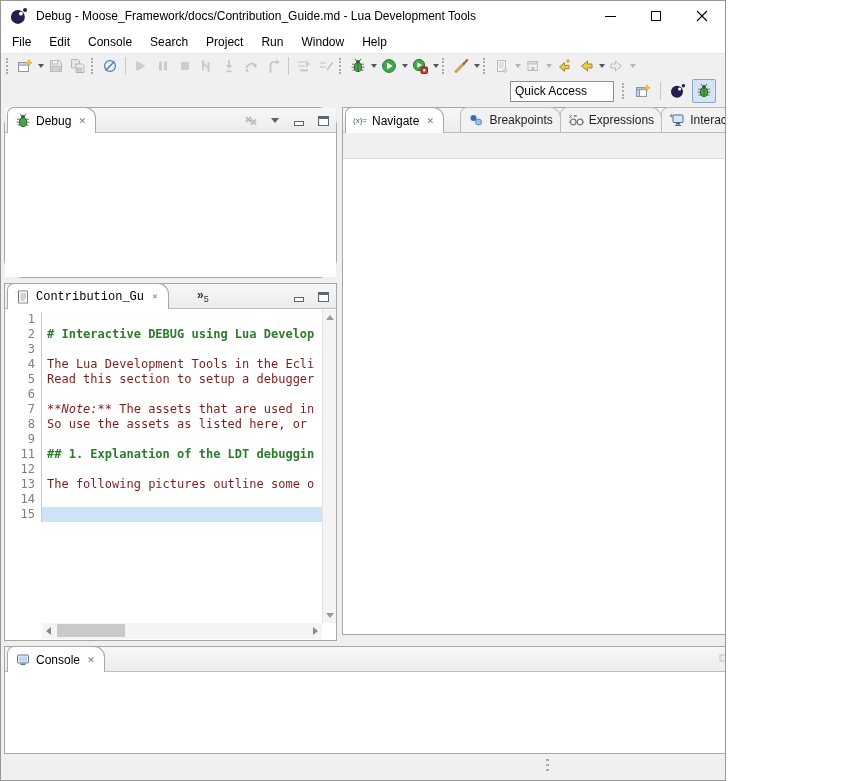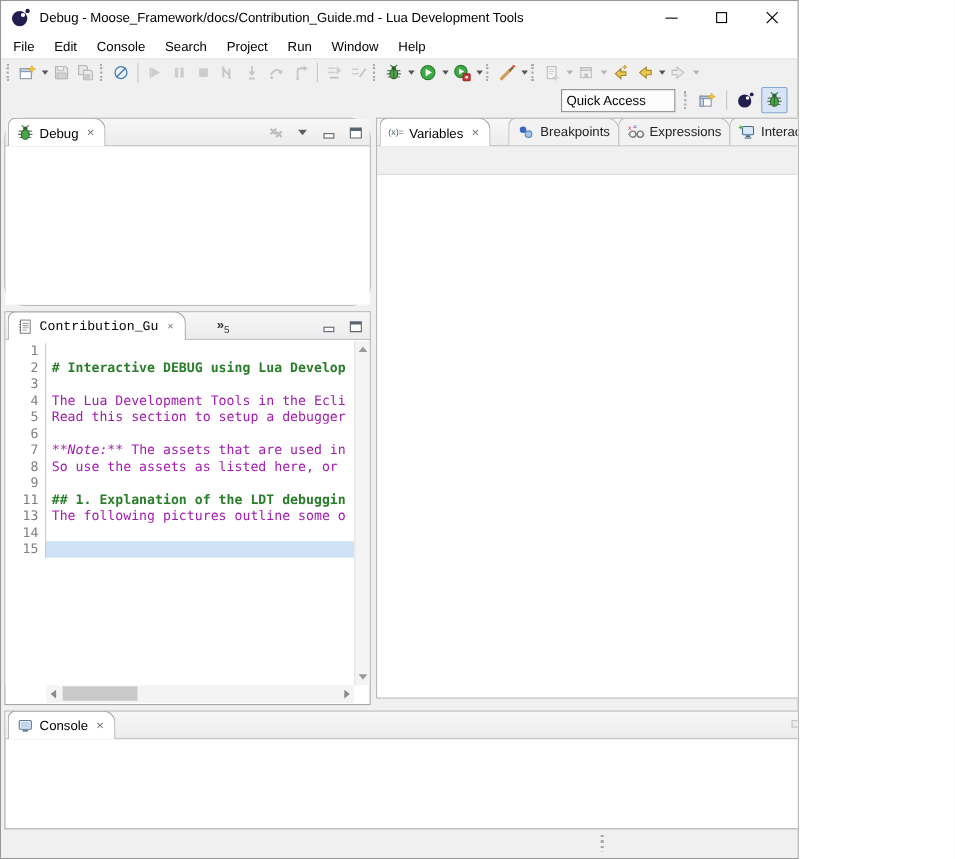--- a/index.html
+++ b/index.html
@@ -63,21 +63,21 @@
   .ic-min{width:10px;height:5px;border:1px solid #5c6670;background:#fcfcfc;margin-top:5px;}
   .ic-max{width:11px;height:10px;border:1px solid #5c6670;border-top-width:3px;background:#fcfcfc;}
   .ic-menu{width:0;height:0;border-left:4.5px solid transparent;border-right:4.5px solid transparent;border-top:5px solid #5f5f5f;}
 
   
   .ed-body{position:absolute;left:0;right:14px;top:26px;bottom:17px;background:#fff;overflow:hidden;
            font-family:"DejaVu Sans Mono","Liberation Mono",monospace;font-size:12px;}
   .ed-rows{padding-top:2px;}
   .ed-row{display:flex;height:15px;line-height:15px;white-space:pre;}
   .ln{width:36px;padding-right:6px;text-align:right;color:#808080;flex:none;}
-  .code{flex:1;border-left:1px solid #c9c9c9;padding-left:5px;color:#a21caf;overflow:hidden;}
+  .code{flex:1;border-left:1px solid #c9c9c9;padding-left:5px;color:#7f1d1d;overflow:hidden;}
   .ed-row.h .code{color:var(--heading-green);font-weight:bold;}
   .ed-row.sel .code{background:var(--selection-blue);}
   .code i{font-style:italic;}
   .vsb{position:absolute;right:0;top:26px;bottom:17px;width:14px;background:#f4f4f4;border-left:1px solid #e3e3e3;}
   .vsb .up,.vsb .dn{position:absolute;left:3px;width:0;height:0;border-left:4px solid transparent;border-right:4px solid transparent;}
   .vsb .up{top:5px;border-bottom:5px solid #9a9a9a;}
   .vsb .dn{bottom:5px;border-top:5px solid #9a9a9a;}
   .hsb{position:absolute;left:37px;right:14px;bottom:1px;height:16px;background:#f4f4f4;}
   .hsb .lt,.hsb .rt{position:absolute;top:4px;width:0;height:0;border-top:4px solid transparent;border-bottom:4px solid transparent;}
   .hsb .lt{left:4px;border-right:5px solid #8a8a8a;}
@@ -438,41 +438,42 @@
           <div class="ed-row"><span class="ln">1</span><span class="code"></span></div>
           <div class="ed-row h"><span class="ln">2</span><span class="code"># Interactive DEBUG using Lua Develop</span></div>
           <div class="ed-row"><span class="ln">3</span><span class="code"></span></div>
           <div class="ed-row"><span class="ln">4</span><span class="code">The Lua Development Tools in the Ecli</span></div>
           <div class="ed-row"><span class="ln">5</span><span class="code">Read this section to setup a debugger</span></div>
           <div class="ed-row"><span class="ln">6</span><span class="code"></span></div>
           <div class="ed-row"><span class="ln">7</span><span class="code"><i>**Note:**</i><span> The assets that are used in</span></span></div>
           <div class="ed-row"><span class="ln">8</span><span class="code">So use the assets as listed here, or</span></div>
           <div class="ed-row"><span class="ln">9</span><span class="code"></span></div>
           <div class="ed-row h"><span class="ln">11</span><span class="code">## 1. Explanation of the LDT debuggin</span></div>
+          <div class="ed-row"><span class="ln">12</span><span class="code"></span></div>
           <div class="ed-row"><span class="ln">13</span><span class="code">The following pictures outline some o</span></div>
           <div class="ed-row"><span class="ln">14</span><span class="code"></span></div>
           <div class="ed-row sel"><span class="ln">15</span><span class="code"></span></div>
         </div>
       </div>
       <div class="vsb">
           <span class="up"></span>
           <span class="dn"></span>
         </div>
       <div class="hsb">
           <span class="lt"></span>
           <span class="thumb"></span>
           <span class="rt"></span>
         </div>
     </div>
 
     <div class="view" style="left:341px;top:2px;width:497px;height:528px;">
       <div class="tabbar">
         <div class="tab sel" style="margin-left:2px;">
           <span class="ticon" style="font-size:8px;color:#3a5a6a;width:auto;">(x)=</span>
-          <span>Variables</span>
+          <span>Navigate</span>
           <span class="tab-close"></span>
         </div>
         <div class="tab unsel" style="margin-left:16px;">
           <span class="ticon">
             <svg viewBox="0 0 16 16">
                 <circle cx="5.5" cy="6" r="3" fill="#3a66c4"></circle>
                 <circle cx="10.5" cy="10" r="3" fill="#9fc4e8" stroke="#5b87b5"></circle>
               </svg>
           </span>
           <span>Breakpoints</span>

